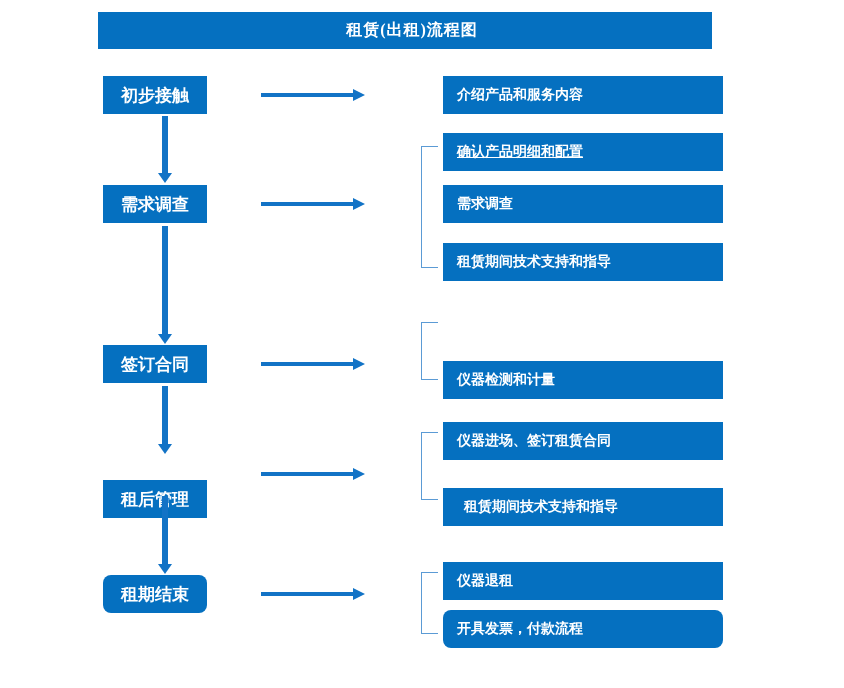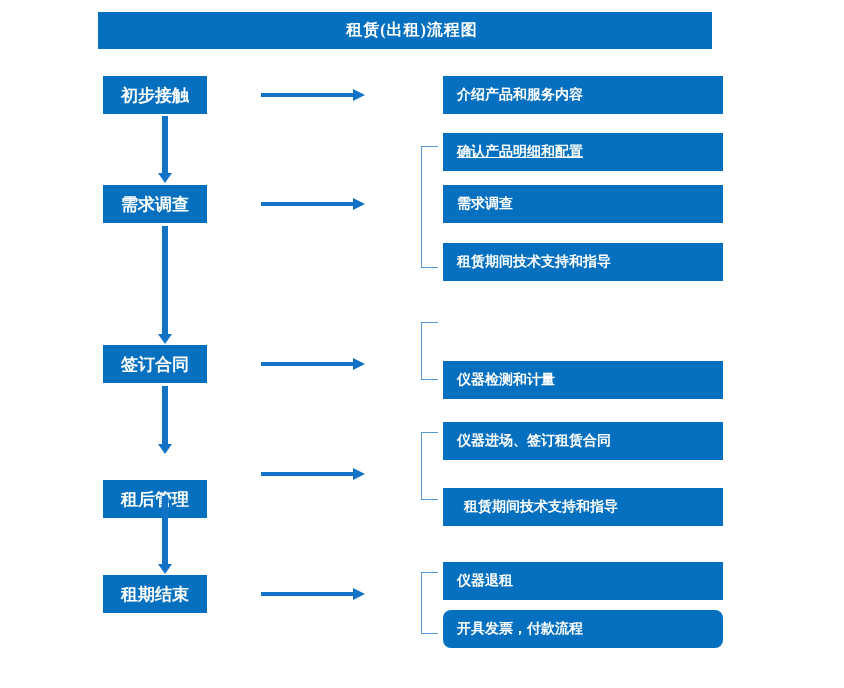--- a/index.html
+++ b/index.html
@@ -128,21 +128,21 @@
 <body>
 
 <div id="canvas">
 
   <div class="title-bar">租赁(出租)流程图</div>
 
   <div class="box box-stage" style="top:76px;">初步接触</div>
   <div class="box box-stage" style="top:185px;">需求调查</div>
   <div class="box box-stage" style="top:345px;">签订合同</div>
   <div class="box box-stage" style="top:455px;margin-top:25px;">租后管理</div>
-  <div class="box box-stage" style="top:575px;">租期结束</div>
+  <div class="box box-stage" style="top:575px;border-radius:8px;">租期结束</div>
 
   <div class="v-arrow" style="top:116px; height:67px;">
     <div class="shaft" style="height:57px;"></div>
     <div class="head" style="top:57px;"></div>
   </div>
 
   <div class="v-arrow" style="top:226px; height:118px;">
     <div class="shaft" style="height:108px;"></div>
     <div class="head" style="top:108px;"></div>
   </div>

